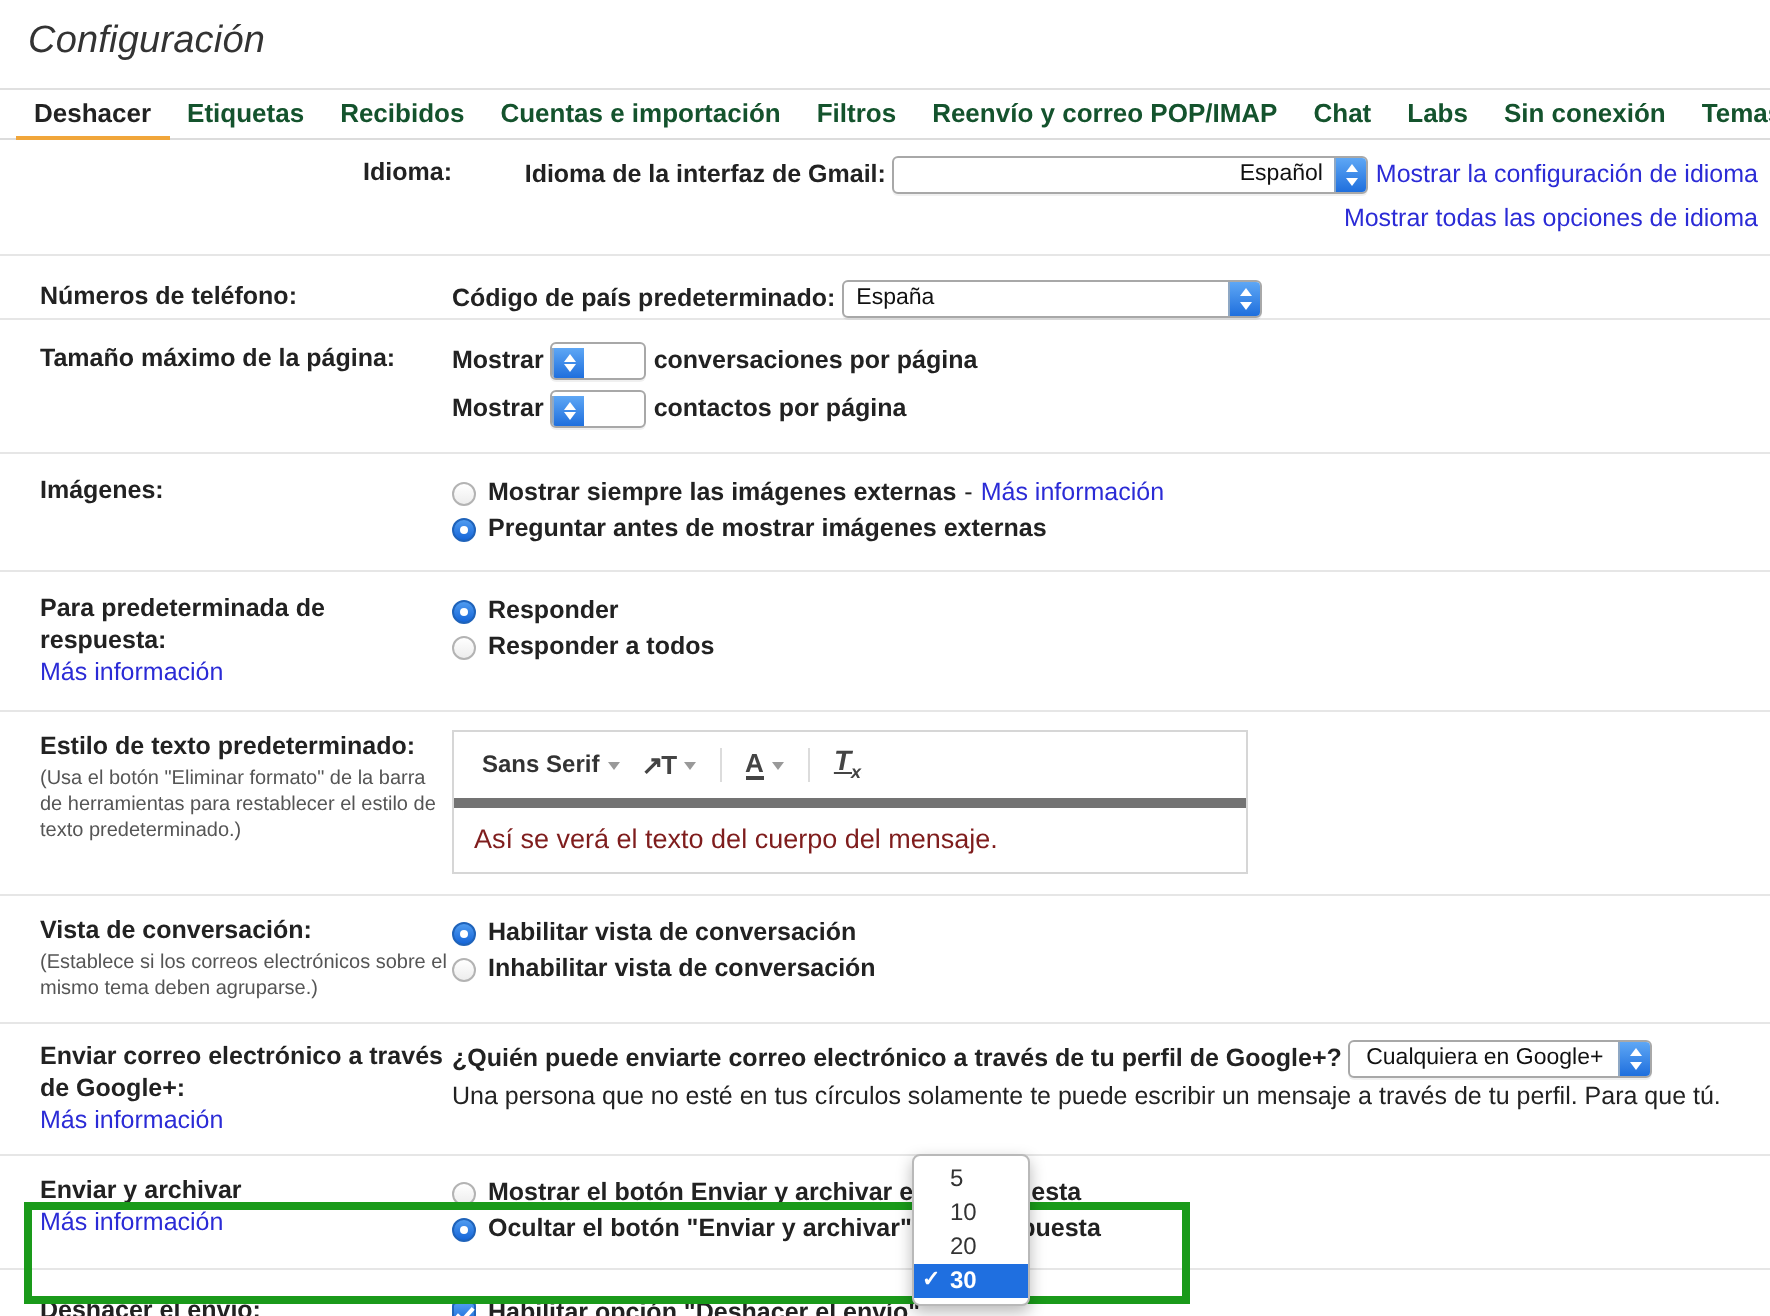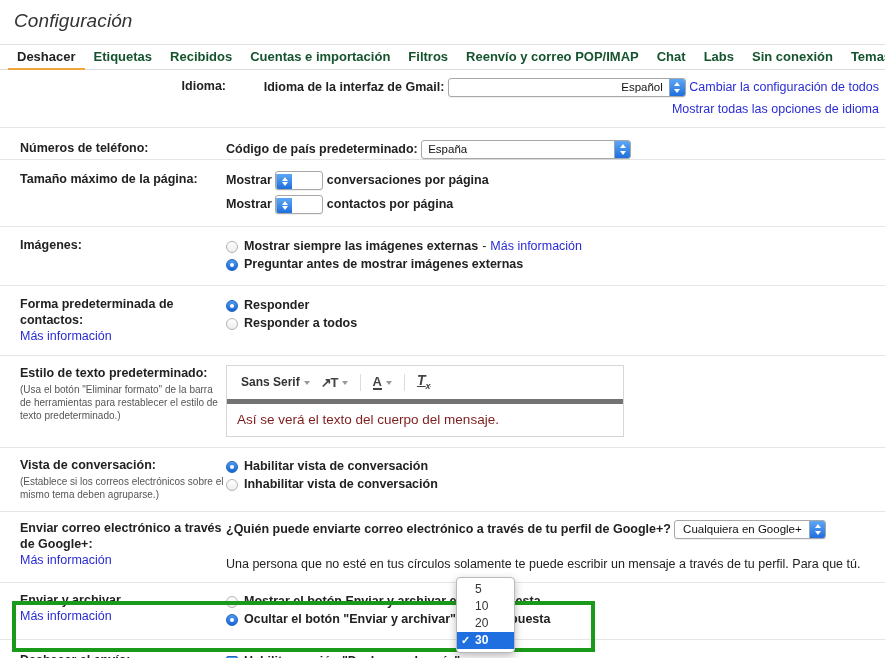--- a/index.html
+++ b/index.html
@@ -328,21 +328,21 @@
 
   <div class="row" style="padding-top:8px;padding-bottom:9px;text-align:right;">
     <div class="row-label">Idioma:</div>
     <div class="row-body clip">
       <div class="nowrap">
         <span class="b">Idioma de la interfaz de Gmail:</span>
         <span class="mselect sel-lang">
           <span class="val">Español</span>
           <span class="stepper"></span>
         </span>
-        <a class="link">Cambiar la configuración de todos</a>
+        <a class="link">Mostrar la configuración de idioma</a>
       </div>
       <div style="margin-top:4px;">
         <a class="link">Mostrar todas las opciones de idioma</a>
       </div>
     </div>
   </div>
 
   <div class="row" style="padding-top:12px;padding-bottom:0;">
     <div class="row-label">Números de teléfono:</div>
     <div class="row-body">
@@ -389,21 +389,21 @@
       </div>
       <div class="opt">
         <span class="radio on"></span>
         <span class="opt-label">Preguntar antes de mostrar imágenes externas</span>
       </div>
     </div>
   </div>
 
   <div class="row" style="padding-top:10px;padding-bottom:11px;">
     <div class="row-label">
-      <span>Forma predeterminada de contactos:</span><br>
+      <span>Para predeterminada de respuesta:</span><br>
       <a class="link">Más información</a>
     </div>
     <div class="row-body">
       <div class="opt">
         <span class="radio on"></span>
         <span class="opt-label">Responder</span>
       </div>
       <div class="opt">
         <span class="radio"></span>
         <span class="opt-label">Responder a todos</span>
@@ -465,21 +465,21 @@
       <a class="link">Más información</a>
     </div>
     <div class="row-body clip">
       <div class="nowrap">
         <span class="b">¿Quién puede enviarte correo electrónico a través de tu perfil de Google+?</span>
         <span class="mselect sel-gplus">
           <span class="val center">Cualquiera en Google+</span>
           <span class="stepper"></span>
         </span>
       </div>
-      <div style="font-weight:normal;margin-top:17px;">Una persona que no esté en tus círculos solamente te puede escribir un mensaje a través de tu perfil. Para que tú.</div>
+      <div style="font-weight:normal;margin-top:1px;">Una persona que no esté en tus círculos solamente te puede escribir un mensaje a través de tu perfil. Para que tú.</div>
     </div>
   </div>
 
   <div class="row" style="padding-top:9px;padding-bottom:10px;">
     <div class="row-label">
       <span>Enviar y archivar</span><br>
       <a class="link">Más información</a>
     </div>
     <div class="row-body">
       <div class="opt">

